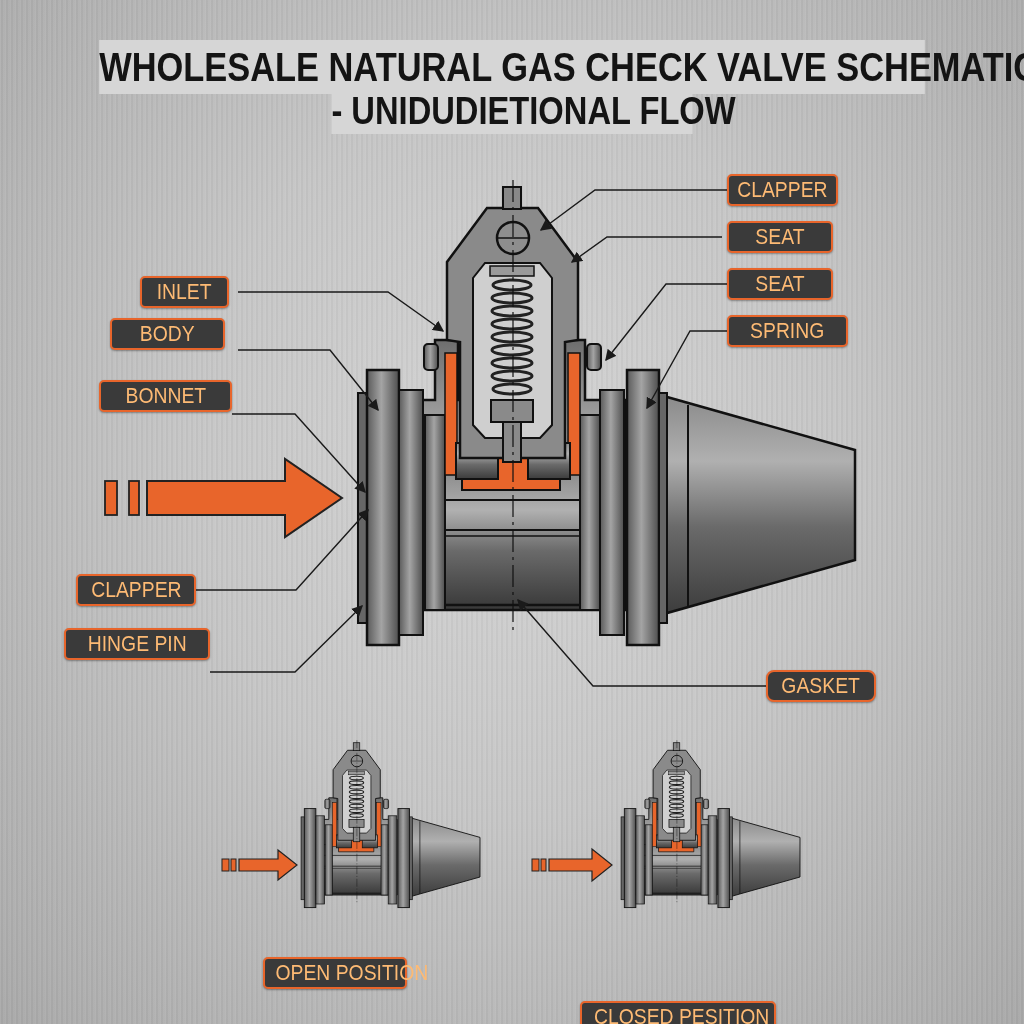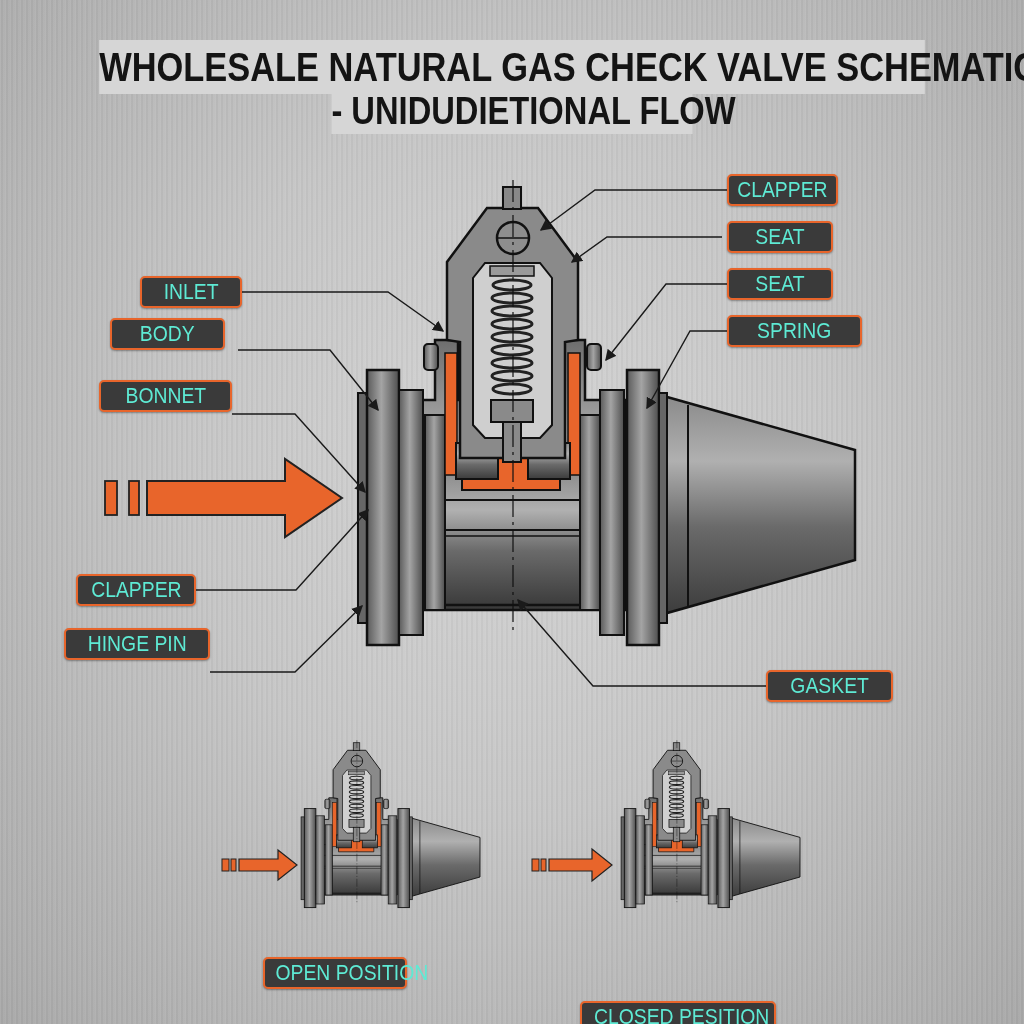--- a/index.html
+++ b/index.html
@@ -16,21 +16,21 @@
     position:absolute; background:#d6d6d6; color:#141414;
     font-weight:bold; font-size:37px; letter-spacing:0px; text-align:center;
     transform: scaleX(0.86); transform-origin: center;
     line-height:54px; white-space:nowrap;
   }
   #title1 { left:32px; top:40px; width:960px; height:54px; font-size:40px; }
   #title2 { left:302px; top:86px; width:420px; height:48px; line-height:50px; font-size:38px; }
   .label {
     position:absolute; height:32px; box-sizing:border-box;
     background:#3a3a3a; border:2.5px solid #e8652b; border-radius:5px;
-    color:#5eead4; font-size:22px; line-height:27px; text-align:center;
+    color:#fdba74; font-size:22px; line-height:27px; text-align:center;
     white-space:nowrap; box-shadow: 0 1px 2px rgba(0,0,0,0.35);
   }
   .label span { display:inline-block; transform:scaleX(0.88); }
   svg.diagram { position:absolute; left:0; top:0; }
 </style>
 </head>
 <body>
 
 <div class="grain"></div>
 
@@ -161,26 +161,26 @@
       <use href="#valve" transform="translate(-355,-185)"></use>
     </g>
     <g>
       <rect x="532" y="859" width="7" height="12" fill="#e8652b" stroke="#222" stroke-width="1"></rect>
       <rect x="541" y="859" width="5" height="12" fill="#e8652b" stroke="#222" stroke-width="1"></rect>
       <path d="M549,859 L592,859 L592,849 L612,865 L592,881 L592,871 L549,871 Z" fill="#e8652b" stroke="#222" stroke-width="1.2"></path>
     </g>
   </g>
 </svg>
 
-<div class="label" style="left:140px; top:276px; width:102px;"><span>INLET</span></div>
+<div class="label" style="left:140px; top:276px; width:89px;"><span>INLET</span></div>
 <div class="label" style="left:110px; top:318px; width:115px;"><span>BODY</span></div>
 <div class="label" style="left:99px; top:380px; width:133px;"><span>BONNET</span></div>
 <div class="label" style="left:76px; top:574px; width:120px;"><span>CLAPPER</span></div>
 <div class="label" style="left:64px; top:628px; width:146px;"><span>HINGE PIN</span></div>
 
 <div class="label" style="left:727px; top:174px; width:111px;"><span>CLAPPER</span></div>
 <div class="label" style="left:727px; top:221px; width:106px;"><span>SEAT</span></div>
 <div class="label" style="left:727px; top:268px; width:106px;"><span>SEAT</span></div>
-<div class="label" style="left:727px; top:315px; width:135px;"><span>SPRING</span></div>
-<div class="label" style="left:766px; top:670px; width:127px;"><span>GASKET</span></div>
+<div class="label" style="left:727px; top:315px; width:121px;"><span>SPRING</span></div>
+<div class="label" style="left:766px; top:670px; width:110px;border-radius:8px;"><span>GASKET</span></div>
 
 <div class="label" style="left:263px; top:957px; width:144px;"><span>OPEN POSITION</span></div>
 <div class="label" style="left:580px; top:957px; width:196px;margin-top:44px;"><span>CLOSED PESITION</span></div>
 
 </body></html>

